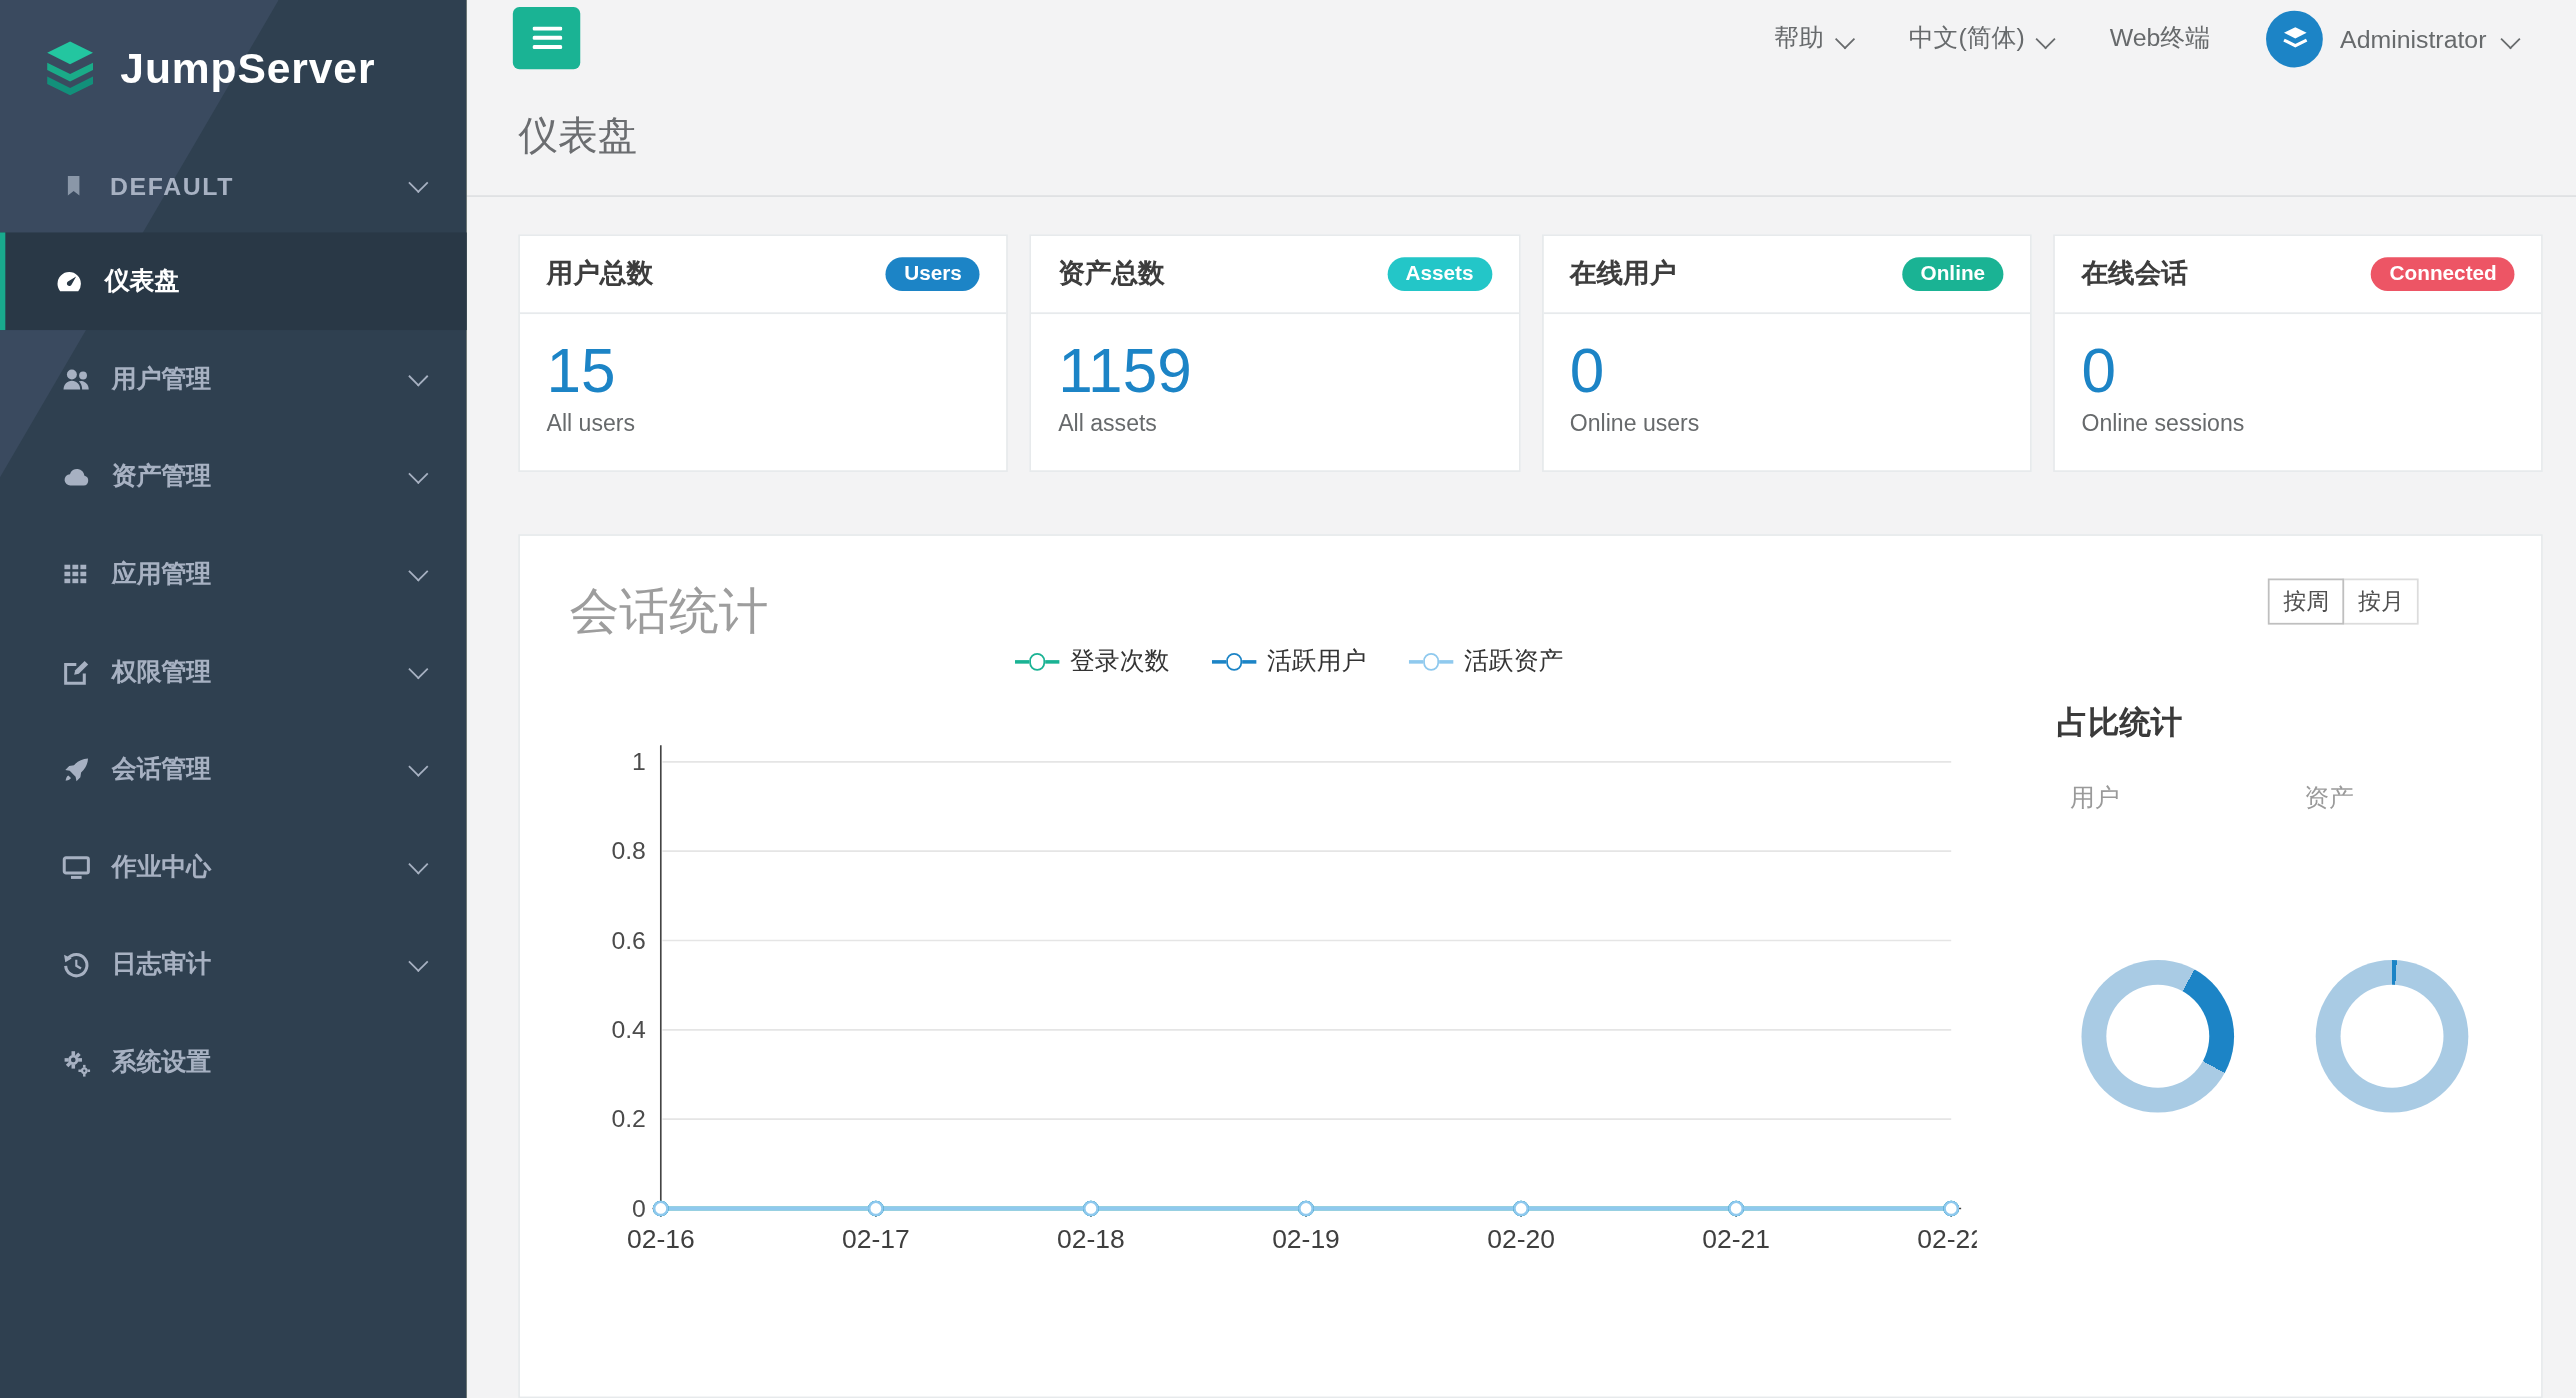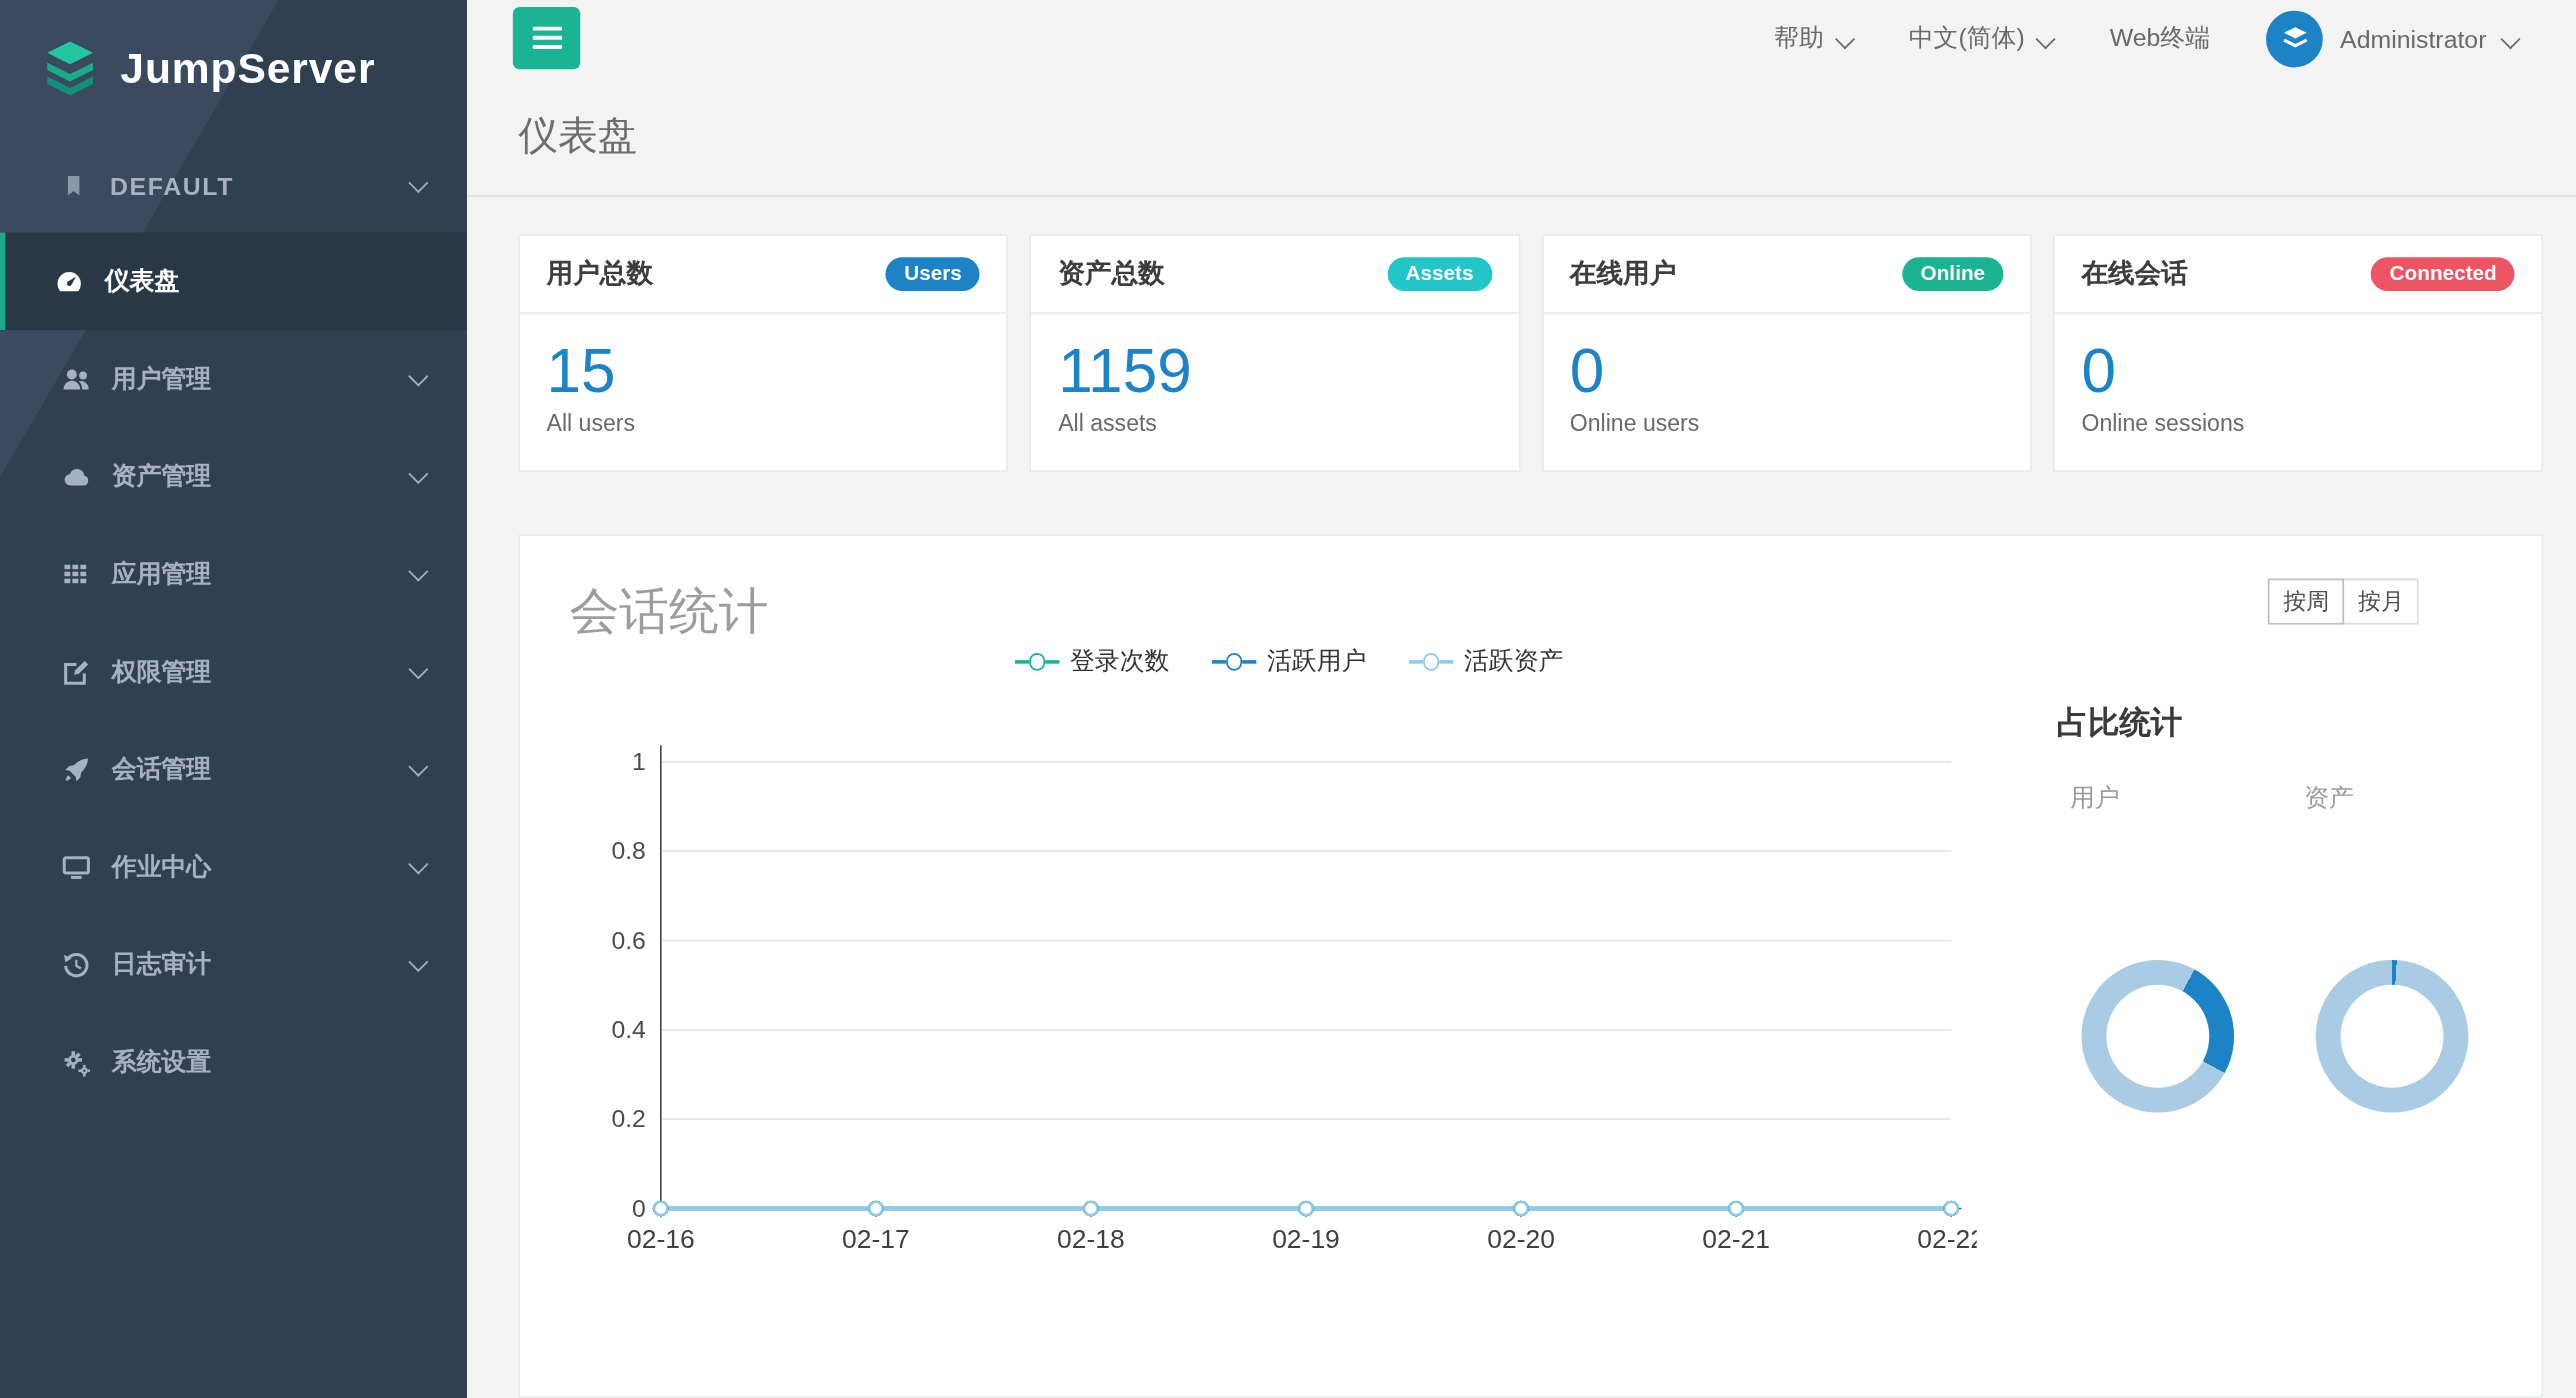--- a/index.html
+++ b/index.html
@@ -1,16 +1,16 @@
 <!DOCTYPE html>
 <html style="font-size:15px"><head>
 <meta charset="utf-8">
 <style>
   html,body{margin:0;padding:0;background:#f3f3f4;}
-  .viewport{width:2576px;height:1399px;overflow:hidden;position:relative;background:#0f172a;}
+  .viewport{width:2576px;height:1399px;overflow:hidden;position:relative;background:#fef9c3;}
   .app{width:1452px;height:788px;transform:scale(1.7745);transform-origin:0 0;position:relative;
        font-family:"Liberation Sans","DejaVu Sans",sans-serif;display:flex;overflow:hidden;}
 
   
   .sidebar{width:263px;min-width:263px;height:788px;background:#2f4050;position:relative;color:#a7b1c2;}
   .sidebar-diagonal{position:absolute;top:0;left:0;width:263px;height:280px;background:#3a4a5f;
        clip-path:polygon(0 0,157px 0,0 269px);z-index:0;}
   .sidebar-inner{position:relative;z-index:1;}
   .logo{height:78px;display:flex;align-items:center;padding-left:20.5px;gap:10.3px;cursor:pointer;}
   .logo-text{color:#fff;font-size:24px;font-weight:bold;letter-spacing:0.5px;}

